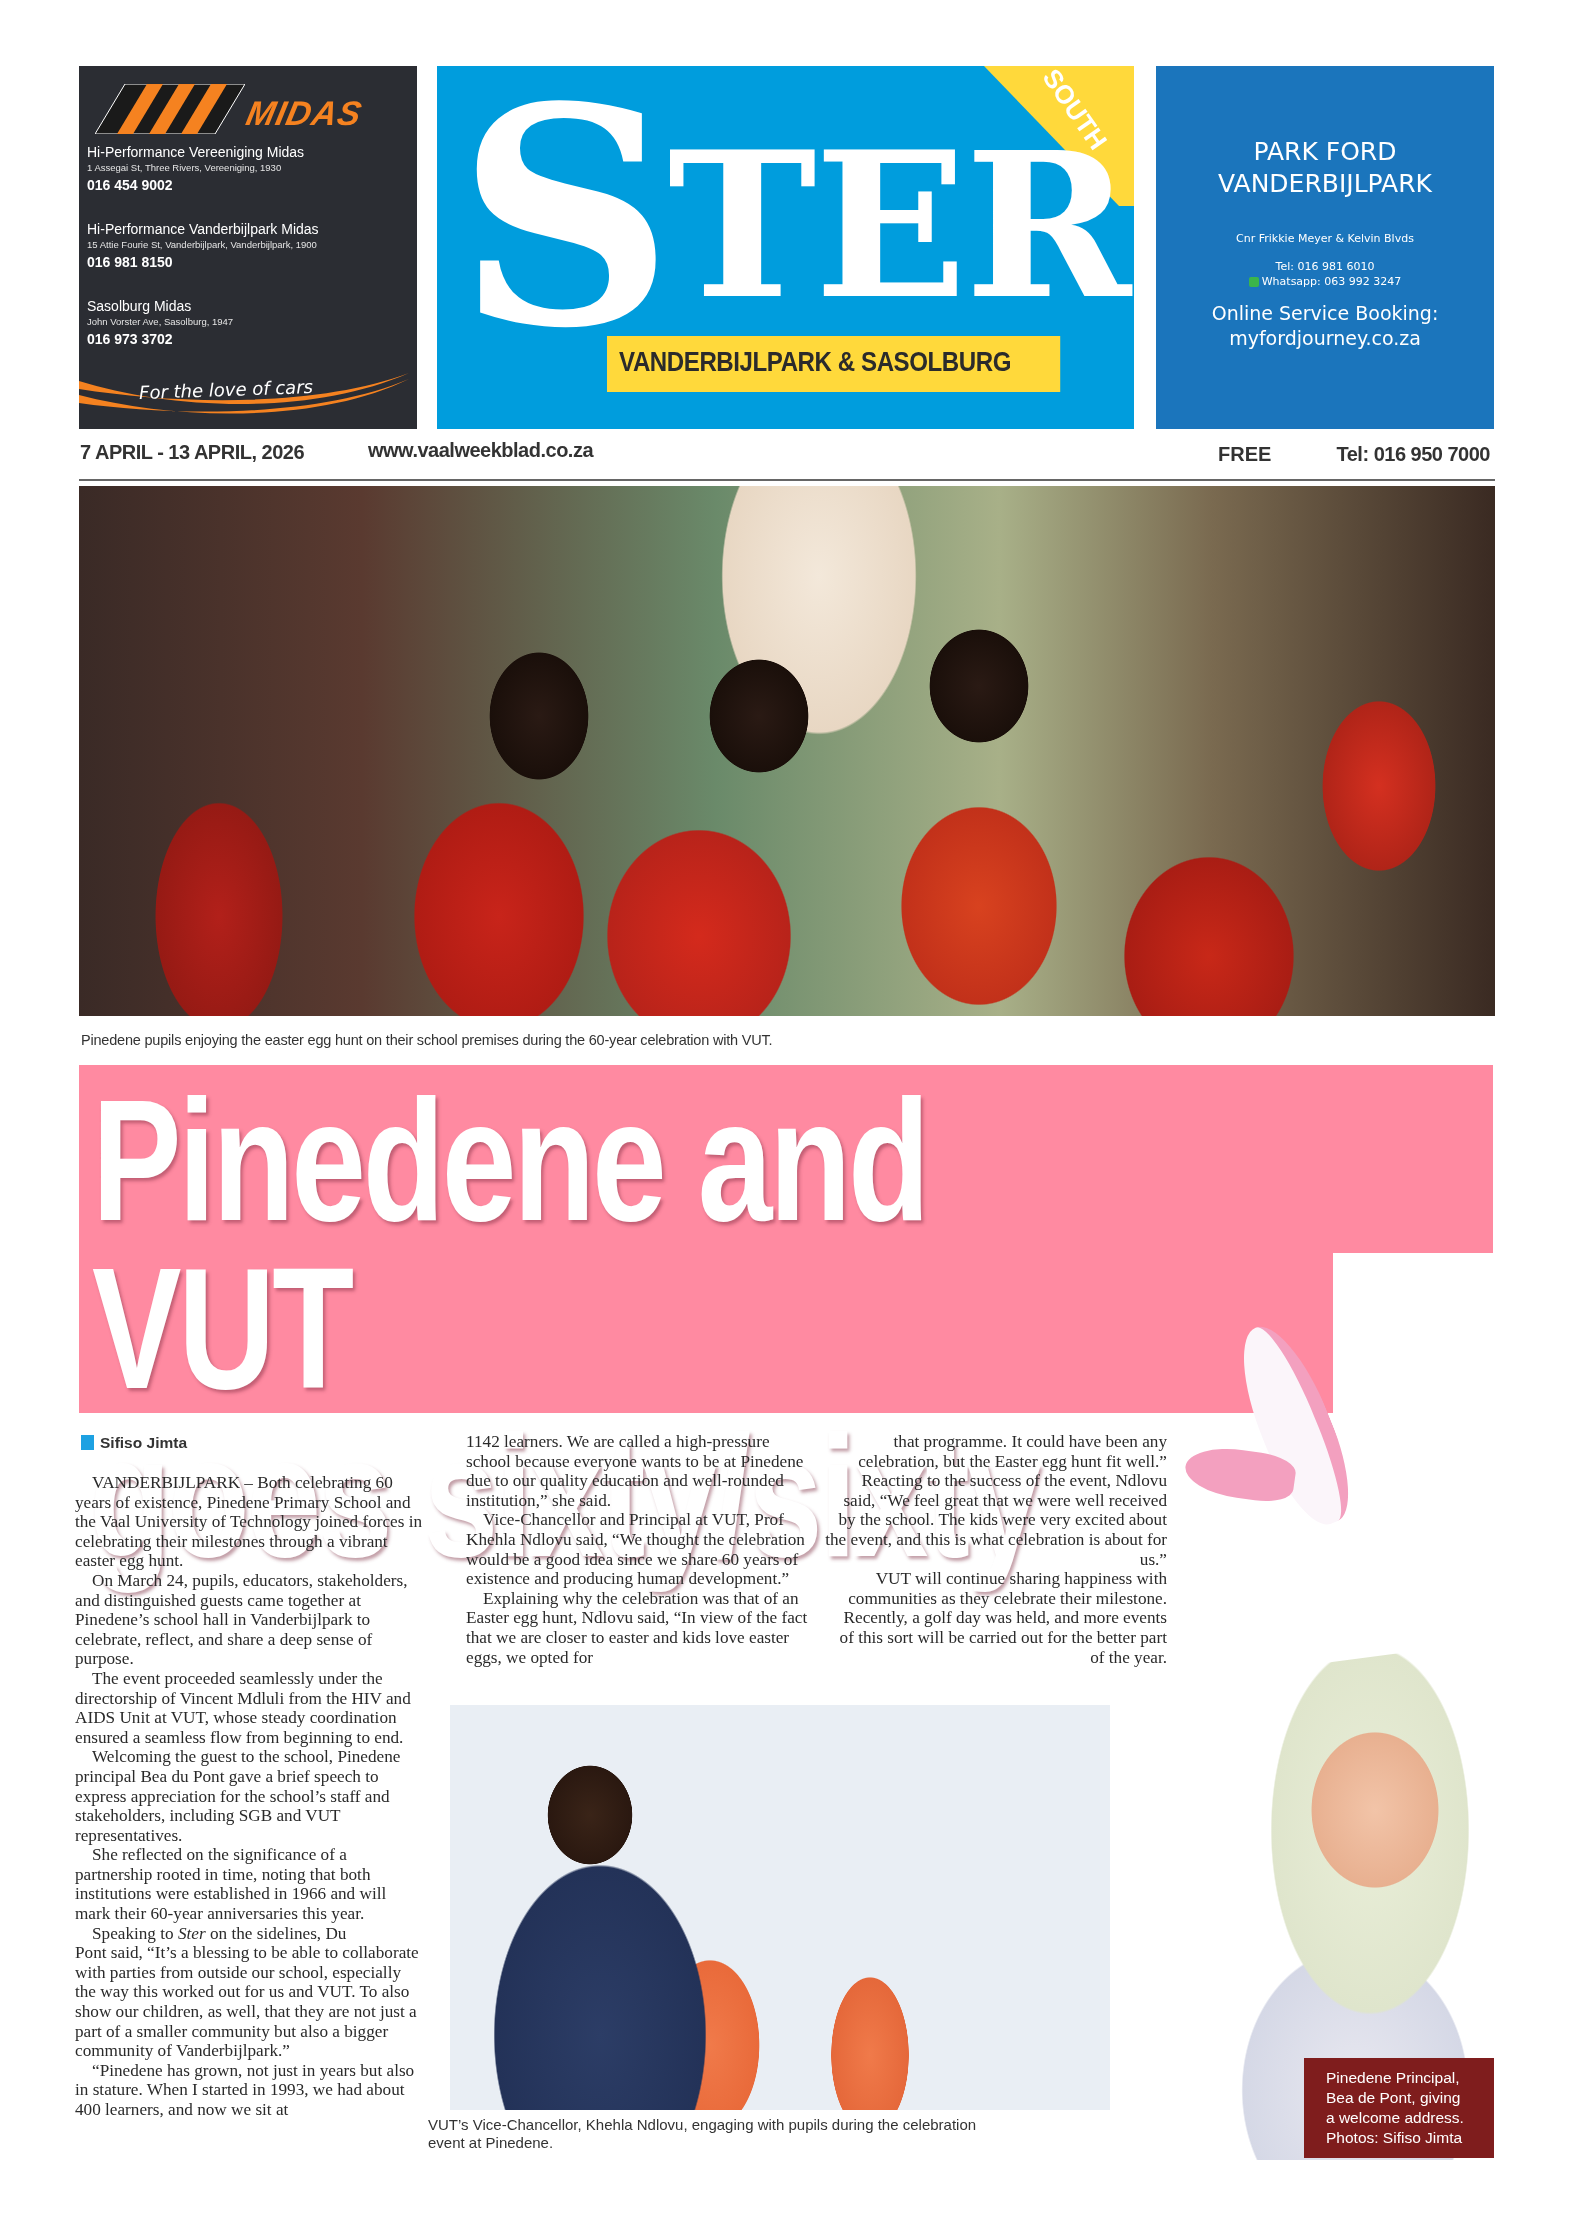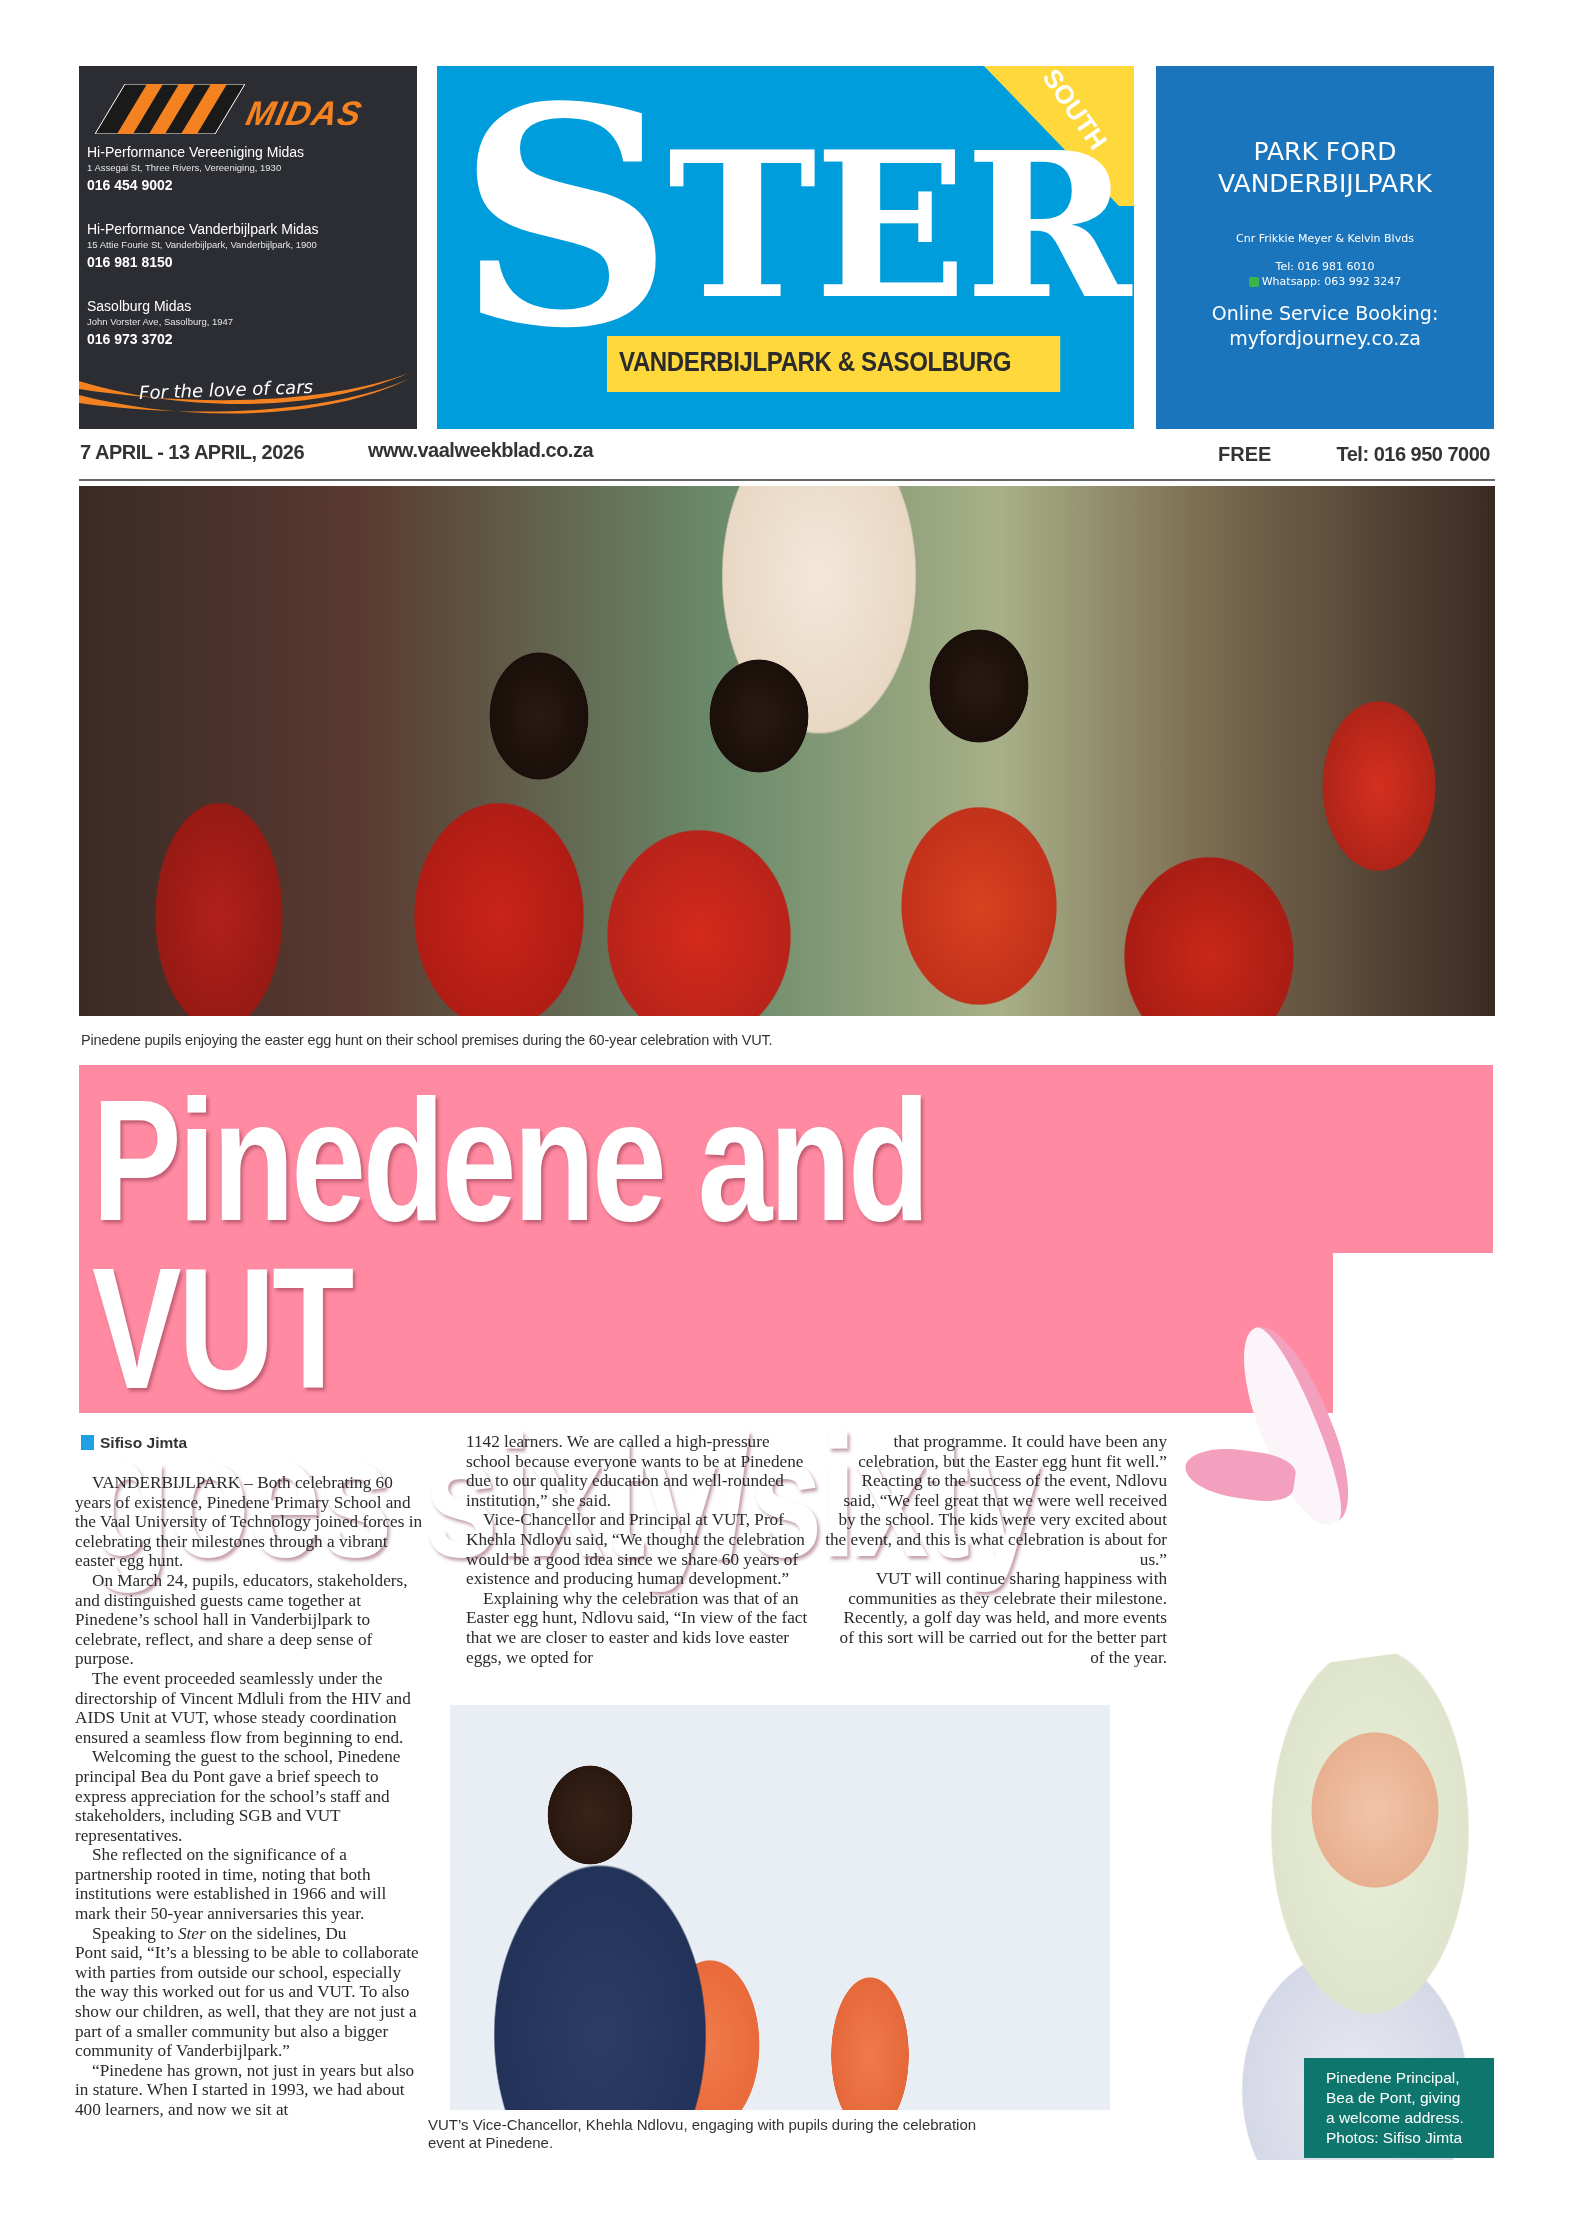--- a/index.html
+++ b/index.html
@@ -111,21 +111,21 @@
     position: absolute; left: 1260px; top: 1320px; width: 70px; height: 210px;
     background: #fbf5fa; border-radius: 50% 50% 45% 45%; transform: rotate(-22deg);
     border-right: 14px solid #f3a0bf;
   }
   .bunny-ear-2 {
     position: absolute; left: 1185px; top: 1450px; width: 110px; height: 48px;
     background: #f3a0bf; border-radius: 60% 40% 40% 60%; transform: rotate(8deg);
   }
   .photo-caption-principal {
     position: absolute; left: 1304px; top: 2058px; width: 190px; height: 100px;
-    background: #0f766e; color: #fff; font-size: 15.5px; line-height: 20px; padding: 10px 0 0 22px;
+    background: #7f1d1d; color: #fff; font-size: 15.5px; line-height: 20px; padding: 10px 0 0 22px;
   }
 
   
   .hero-caption { position: absolute; left: 81px; top: 1032px; font-size: 14.5px; color: #333; letter-spacing: -0.2px; }
   .vc-caption { position: absolute; left: 428px; top: 2116px; width: 560px; font-size: 15px; line-height: 18px; color: #333; }
 
   
   .headline-bg-1 { position: absolute; left: 79px; top: 1065px; width: 1414px; height: 188px; background: #ff8aa1; }
   .headline-bg-2 { position: absolute; left: 79px; top: 1253px; width: 1254px; height: 160px; background: #ff8aa1; }
   .headline {
@@ -228,21 +228,21 @@
 
 <div class="byline">
   <span class="byline-square"></span><span>Sifiso Jimta</span>
 </div>
 
 <div class="col col-1">
   <p>VANDERBIJLPARK – Both celebrating 60 years of existence, Pinedene Primary School and the Vaal University of Technology joined forces in celebrating their milestones through a vibrant easter egg hunt.</p>
   <p>On March 24, pupils, educators, stakeholders, and distinguished guests came together at Pinedene’s school hall in Vanderbijlpark to celebrate, reflect, and share a deep sense of purpose.</p>
   <p>The event proceeded seamlessly under the directorship of Vincent Mdluli from the HIV and AIDS Unit at VUT, whose steady coordination ensured a seamless flow from beginning to end.</p>
   <p>Welcoming the guest to the school, Pinedene principal Bea du Pont gave a brief speech to express appreciation for the school’s staff and stakeholders, including SGB and VUT representatives.</p>
-  <p>She reflected on the significance of a partnership rooted in time, noting that both institutions were established in 1966 and will mark their 50-year anniversaries this year.</p>
+  <p>She reflected on the significance of a partnership rooted in time, noting that both institutions were established in 1966 and will mark their 60-year anniversaries this year.</p>
   <p><span>Speaking to </span><i>Ster</i><span> on the sidelines, Du</span></p>
   <p class="cont">Pont said, “It’s a blessing to be able to collaborate with parties from outside our school, especially the way this worked out for us and VUT. To also show our children, as well, that they are not just a part of a smaller community but also a bigger community of Vanderbijlpark.”</p>
   <p>“Pinedene has grown, not just in years but also in stature. When I started in 1993, we had about 400 learners, and now we sit at</p>
 </div>
 
 <div class="col col-2">
   <p class="cont">1142 learners. We are called a high-pressure school because everyone wants to be at Pinedene due to our quality education and well-rounded institution,” she said.</p>
   <p>Vice-Chancellor and Principal at VUT, Prof Khehla Ndlovu said, “We thought the celebration would be a good idea since we share 60 years of existence and producing human development.”</p>
   <p>Explaining why the celebration was that of an Easter egg hunt, Ndlovu said, “In view of the fact that we are closer to easter and kids love easter eggs, we opted for</p>
 </div>

